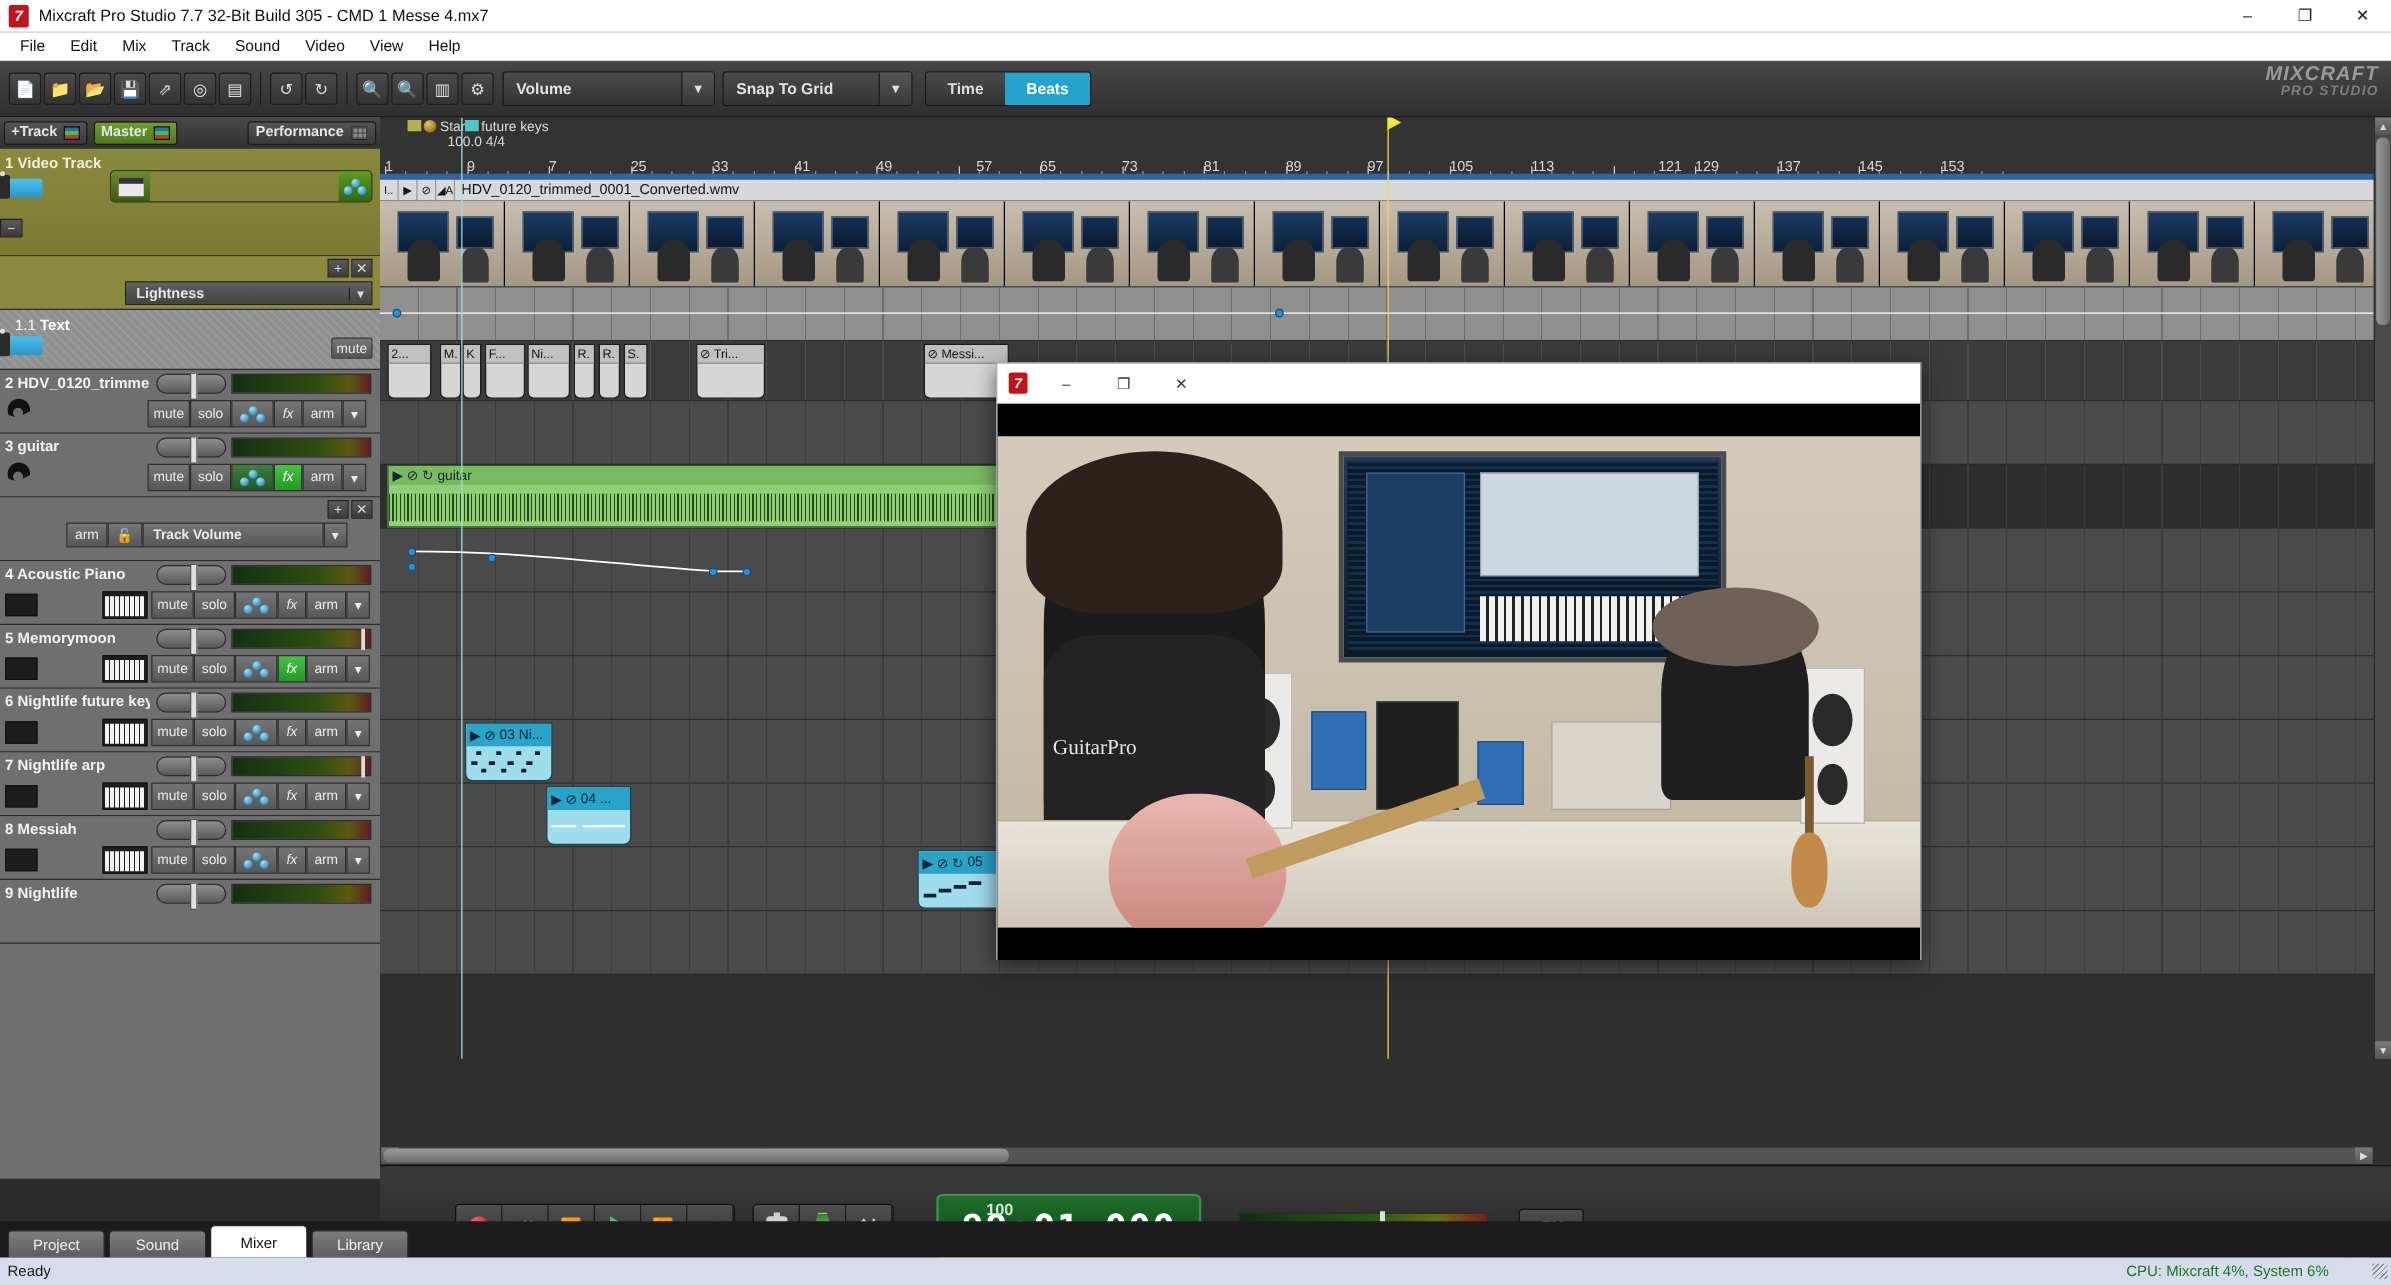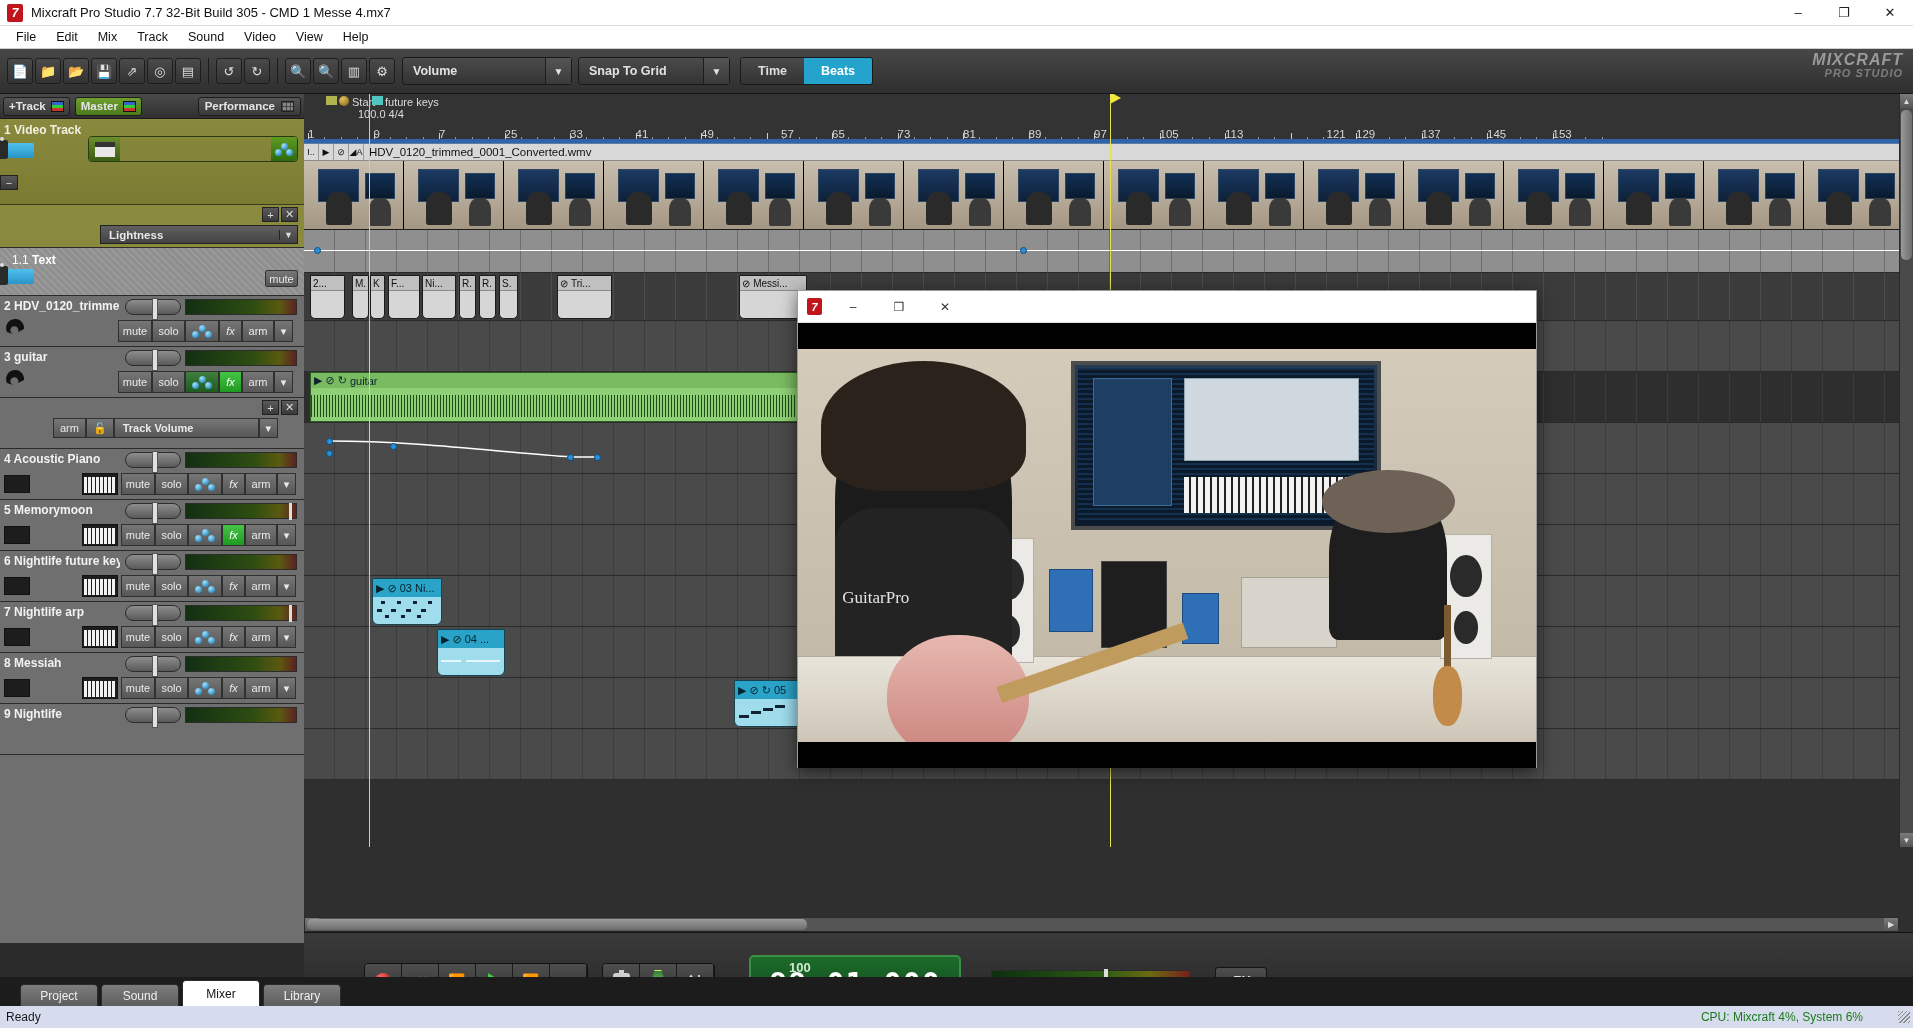--- a/index.html
+++ b/index.html
@@ -334,21 +334,21 @@
     color:#ddd; font-size:14px; font-weight:bold; font-style:italic; }
   .undock { position:absolute; right:36px; bottom:8px; height:18px;
     background:linear-gradient(#555,#3a3a3a); border:1px solid #1c1c1c;
     color:#ddd; font-size:11px; display:flex; align-items:center; padding:0 7px; }
   .undockplus { position:absolute; right:16px; bottom:8px; width:16px; height:18px;
     background:linear-gradient(#555,#3a3a3a); border:1px solid #1c1c1c;
     color:#ddd; font-size:11px; display:flex; align-items:center; justify-content:center; }
 
   
   .tabrow { position:absolute; left:0; right:0; bottom:22px; height:29px;
-    background:#1c1c1c; display:flex; align-items:flex-end; padding-left:20px; }
+    background:#1c1c1c; display:flex; align-items:flex-end; padding-left:6px; }
   .tab { height:22px; min-width:78px; margin-right:3px; background:linear-gradient(#7d7d7d,#5d5d5d);
     border:1px solid #2a2a2a; border-bottom:none; border-radius:4px 4px 0 0;
     display:flex; align-items:center; justify-content:center;
     font-size:12px; color:#efefef; }
   .tab.active { background:#fff; color:#111; height:26px; }
   .status { position:absolute; left:0; right:0; bottom:0; height:22px;
     background:#d6dced; display:flex; align-items:center; }
   .status .rdy { font-size:12px; color:#1a1a1a; padding-left:6px; }
   .status .cpu { position:absolute; right:50px; font-size:12px; color:#1a7a1a; }
   .status .grip { position:absolute; right:3px; width:12px; height:12px;

